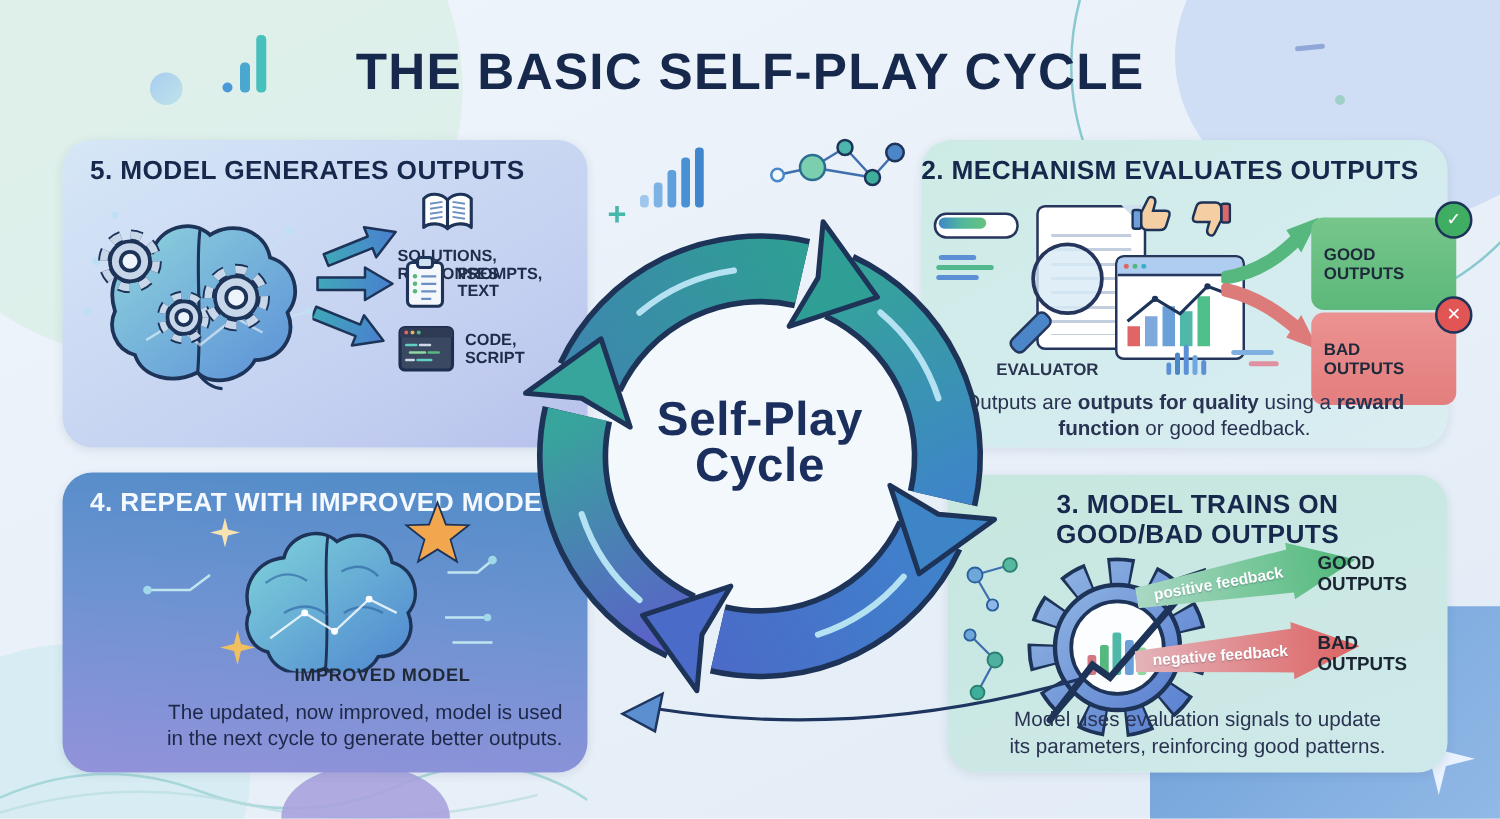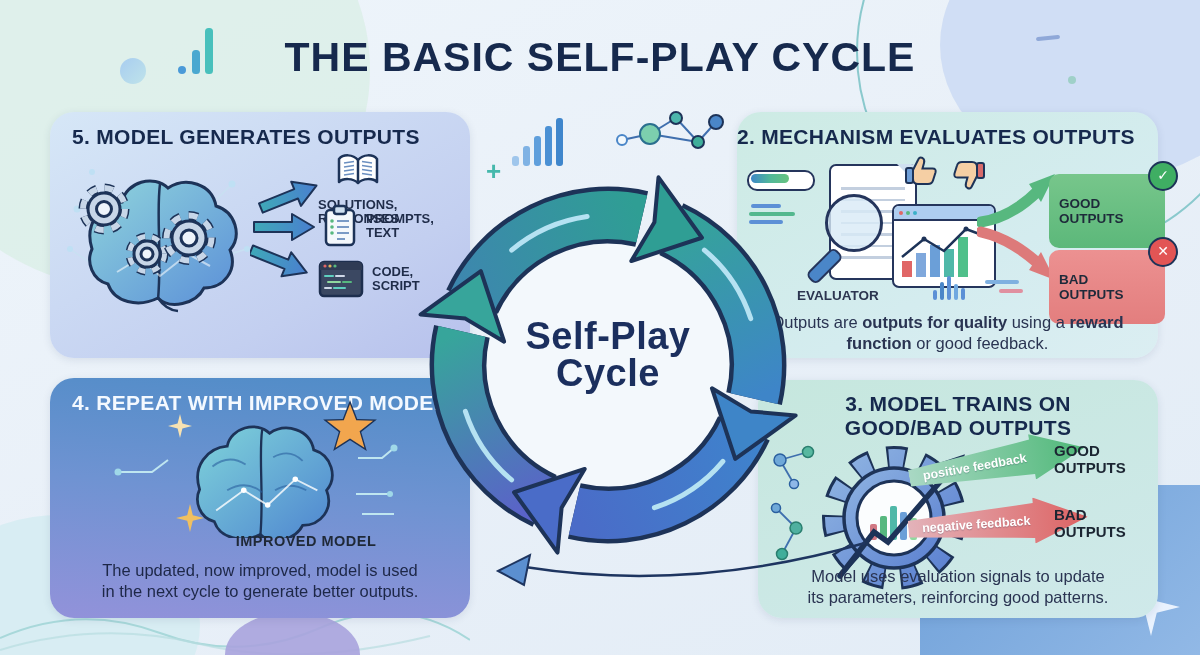--- a/index.html
+++ b/index.html
@@ -37,21 +37,21 @@
     background:linear-gradient(150deg,#d6e7f7 0%,#c3cff0 70%,#b7c1ec 100%);}
   .p2{left:737px;top:112px;width:421px;height:246px;
     background:linear-gradient(150deg,#cdebe4 0%,#d4ecef 60%,#dbeef2 100%);}
   .p3{left:758px;top:380px;width:400px;height:238px;
     background:linear-gradient(160deg,#c6e7de,#cfe9ea);}
   .p4{left:50px;top:378px;width:420px;height:240px;
     background:linear-gradient(185deg,#4f8cc7 0%,#6f93d2 48%,#9292da 100%);}
   .p4 h2{color:#f4f9ff;}
   .caption{position:absolute;text-align:center;font-size:16.5px;line-height:1.25;color:#2a3452;}
   .caption .b{font-weight:800;}
-  .p4 .caption{color:#1d2747;}
+  .p4 .caption{color:#1d2747;text-align:right;}
 
   
   .out-row{position:absolute;display:flex;align-items:center;gap:8px;}
   .out-label{font-size:13px;font-weight:800;color:#1f2c49;line-height:1.08;}
   
   .pill{position:absolute;left:10px;top:58px;width:64px;height:17px;background:#fff;
     border:2.5px solid #25355c;border-radius:10px;}
   .pill-fill{margin:2px;width:60%;height:9px;border-radius:5px;
     background:linear-gradient(90deg,#3e87c8,#52b89a,#67c37f);}
   .hline{position:absolute;height:4px;border-radius:2px;}

